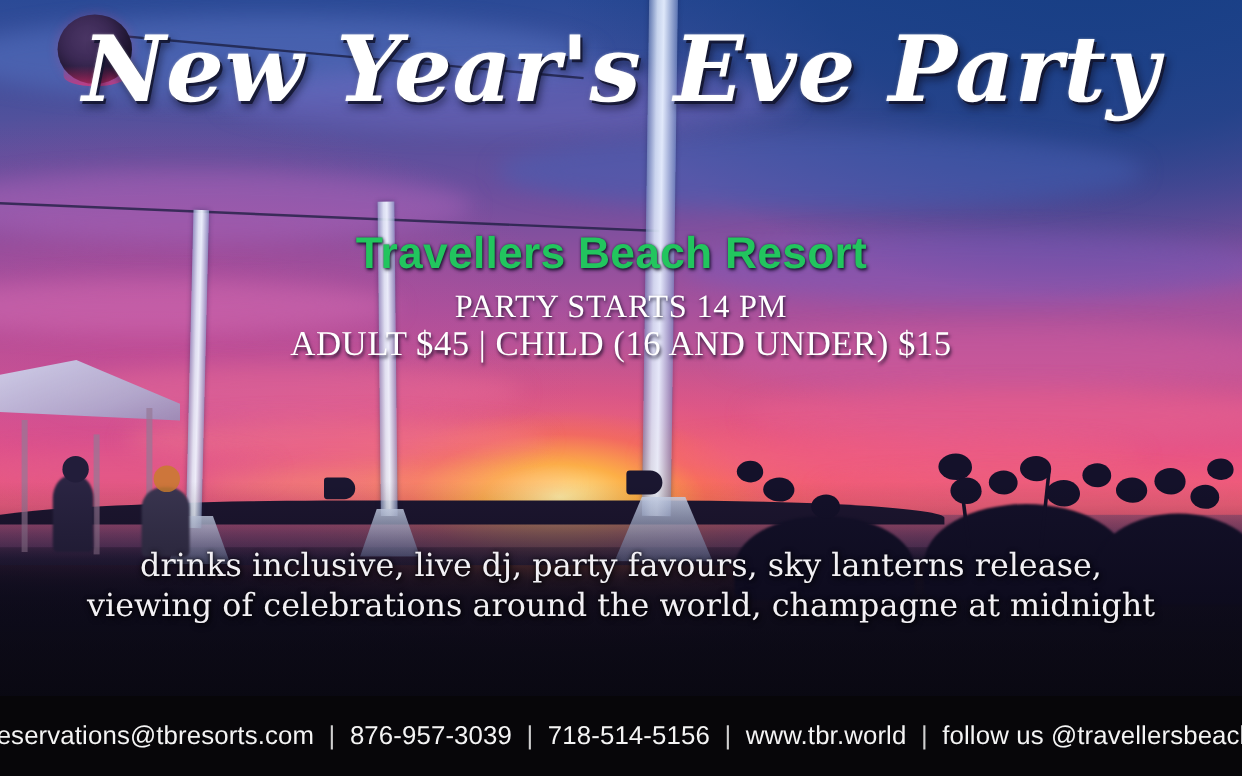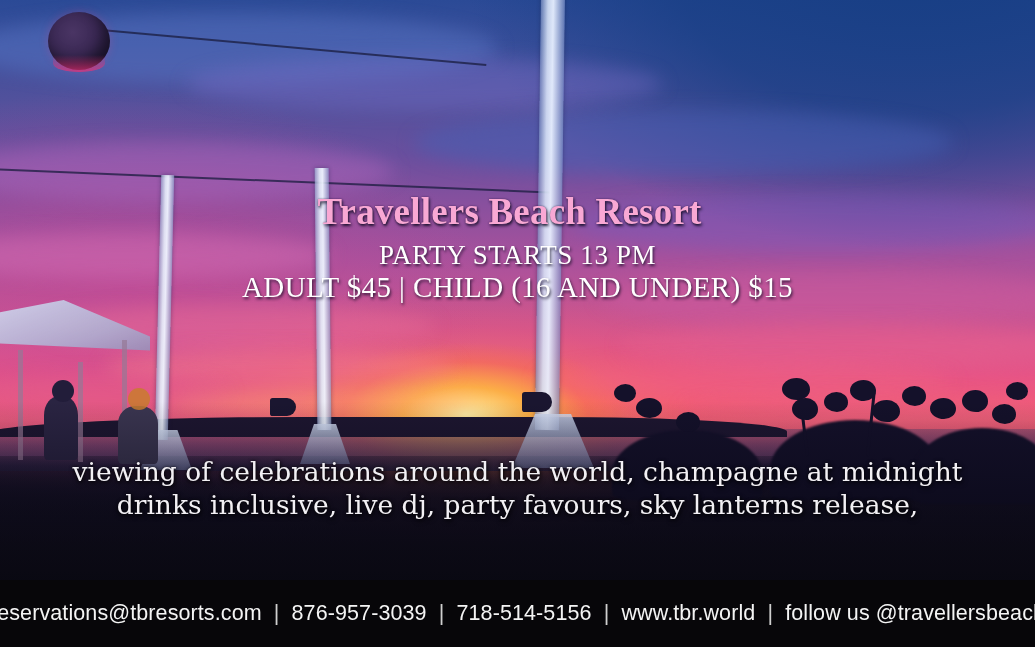--- a/index.html
+++ b/index.html
@@ -269,25 +269,25 @@
       0 0 6px rgba(110,200,245,.95),
       0 0 14px rgba(70,165,230,.85),
       0 0 26px rgba(40,120,215,.6),
       0 0 42px rgba(25,90,190,.4);
     white-space: nowrap;
   }
 
   .resort-name {
     position: absolute;
     top: 190px; left: 0; right: 16px;
-    font-family: Liberation Serif, serif;
+    font-family: Liberation Sans, sans-serif;
     font-weight: bold;
     font-size: 37px;
     letter-spacing: .2px;
-    color: #f9a8d4;
+    color: #22c55e;
     text-shadow: 1px 2px 3px rgba(12,10,32,.85), 0 0 2px rgba(30,20,60,.6);
     white-space: nowrap;
   }
 
   .party-starts {
     position: absolute;
     top: 240px; left: 0; right: 0;
     font-family: "Liberation Serif", serif;
     font-size: 27px;
     letter-spacing: .6px;
@@ -403,31 +403,32 @@
   <div class="leaf" style="left:902px; top:386px; width:24px; height:20px;"></div>
   <div class="leaf" style="left:930px; top:398px; width:26px; height:21px;"></div>
   <div class="leaf" style="left:962px; top:390px; width:26px; height:22px;"></div>
   <div class="leaf" style="left:992px; top:404px; width:24px; height:20px;"></div>
   <div class="leaf" style="left:1006px; top:382px; width:22px; height:18px;"></div>
 
   <div class="vignette"></div>
 
   <div class="content">
 
+    <div class="script-title">New Year's Eve Party</div>
 
 
     <div class="resort-name">Travellers Beach Resort</div>
 
-    <div class="party-starts">PARTY STARTS 13 PM</div>
+    <div class="party-starts">PARTY STARTS 14 PM</div>
 
     <div class="pricing">ADULT $45  |  CHILD (16 AND UNDER) $15</div>
 
     <div class="features">
+      <div>drinks inclusive, live dj, party favours, sky lanterns release,</div>
       <div>viewing of celebrations around the world, champagne at midnight</div>
-      <div>drinks inclusive, live dj, party favours, sky lanterns release,</div>
     </div>
 
   </div>
 
   <div class="footer">
     <div class="footer-text">
       <span>reservations@tbresorts.com</span>
       <span class="footer-sep">|</span>
       <span>876-957-3039</span>
       <span class="footer-sep">|</span>

